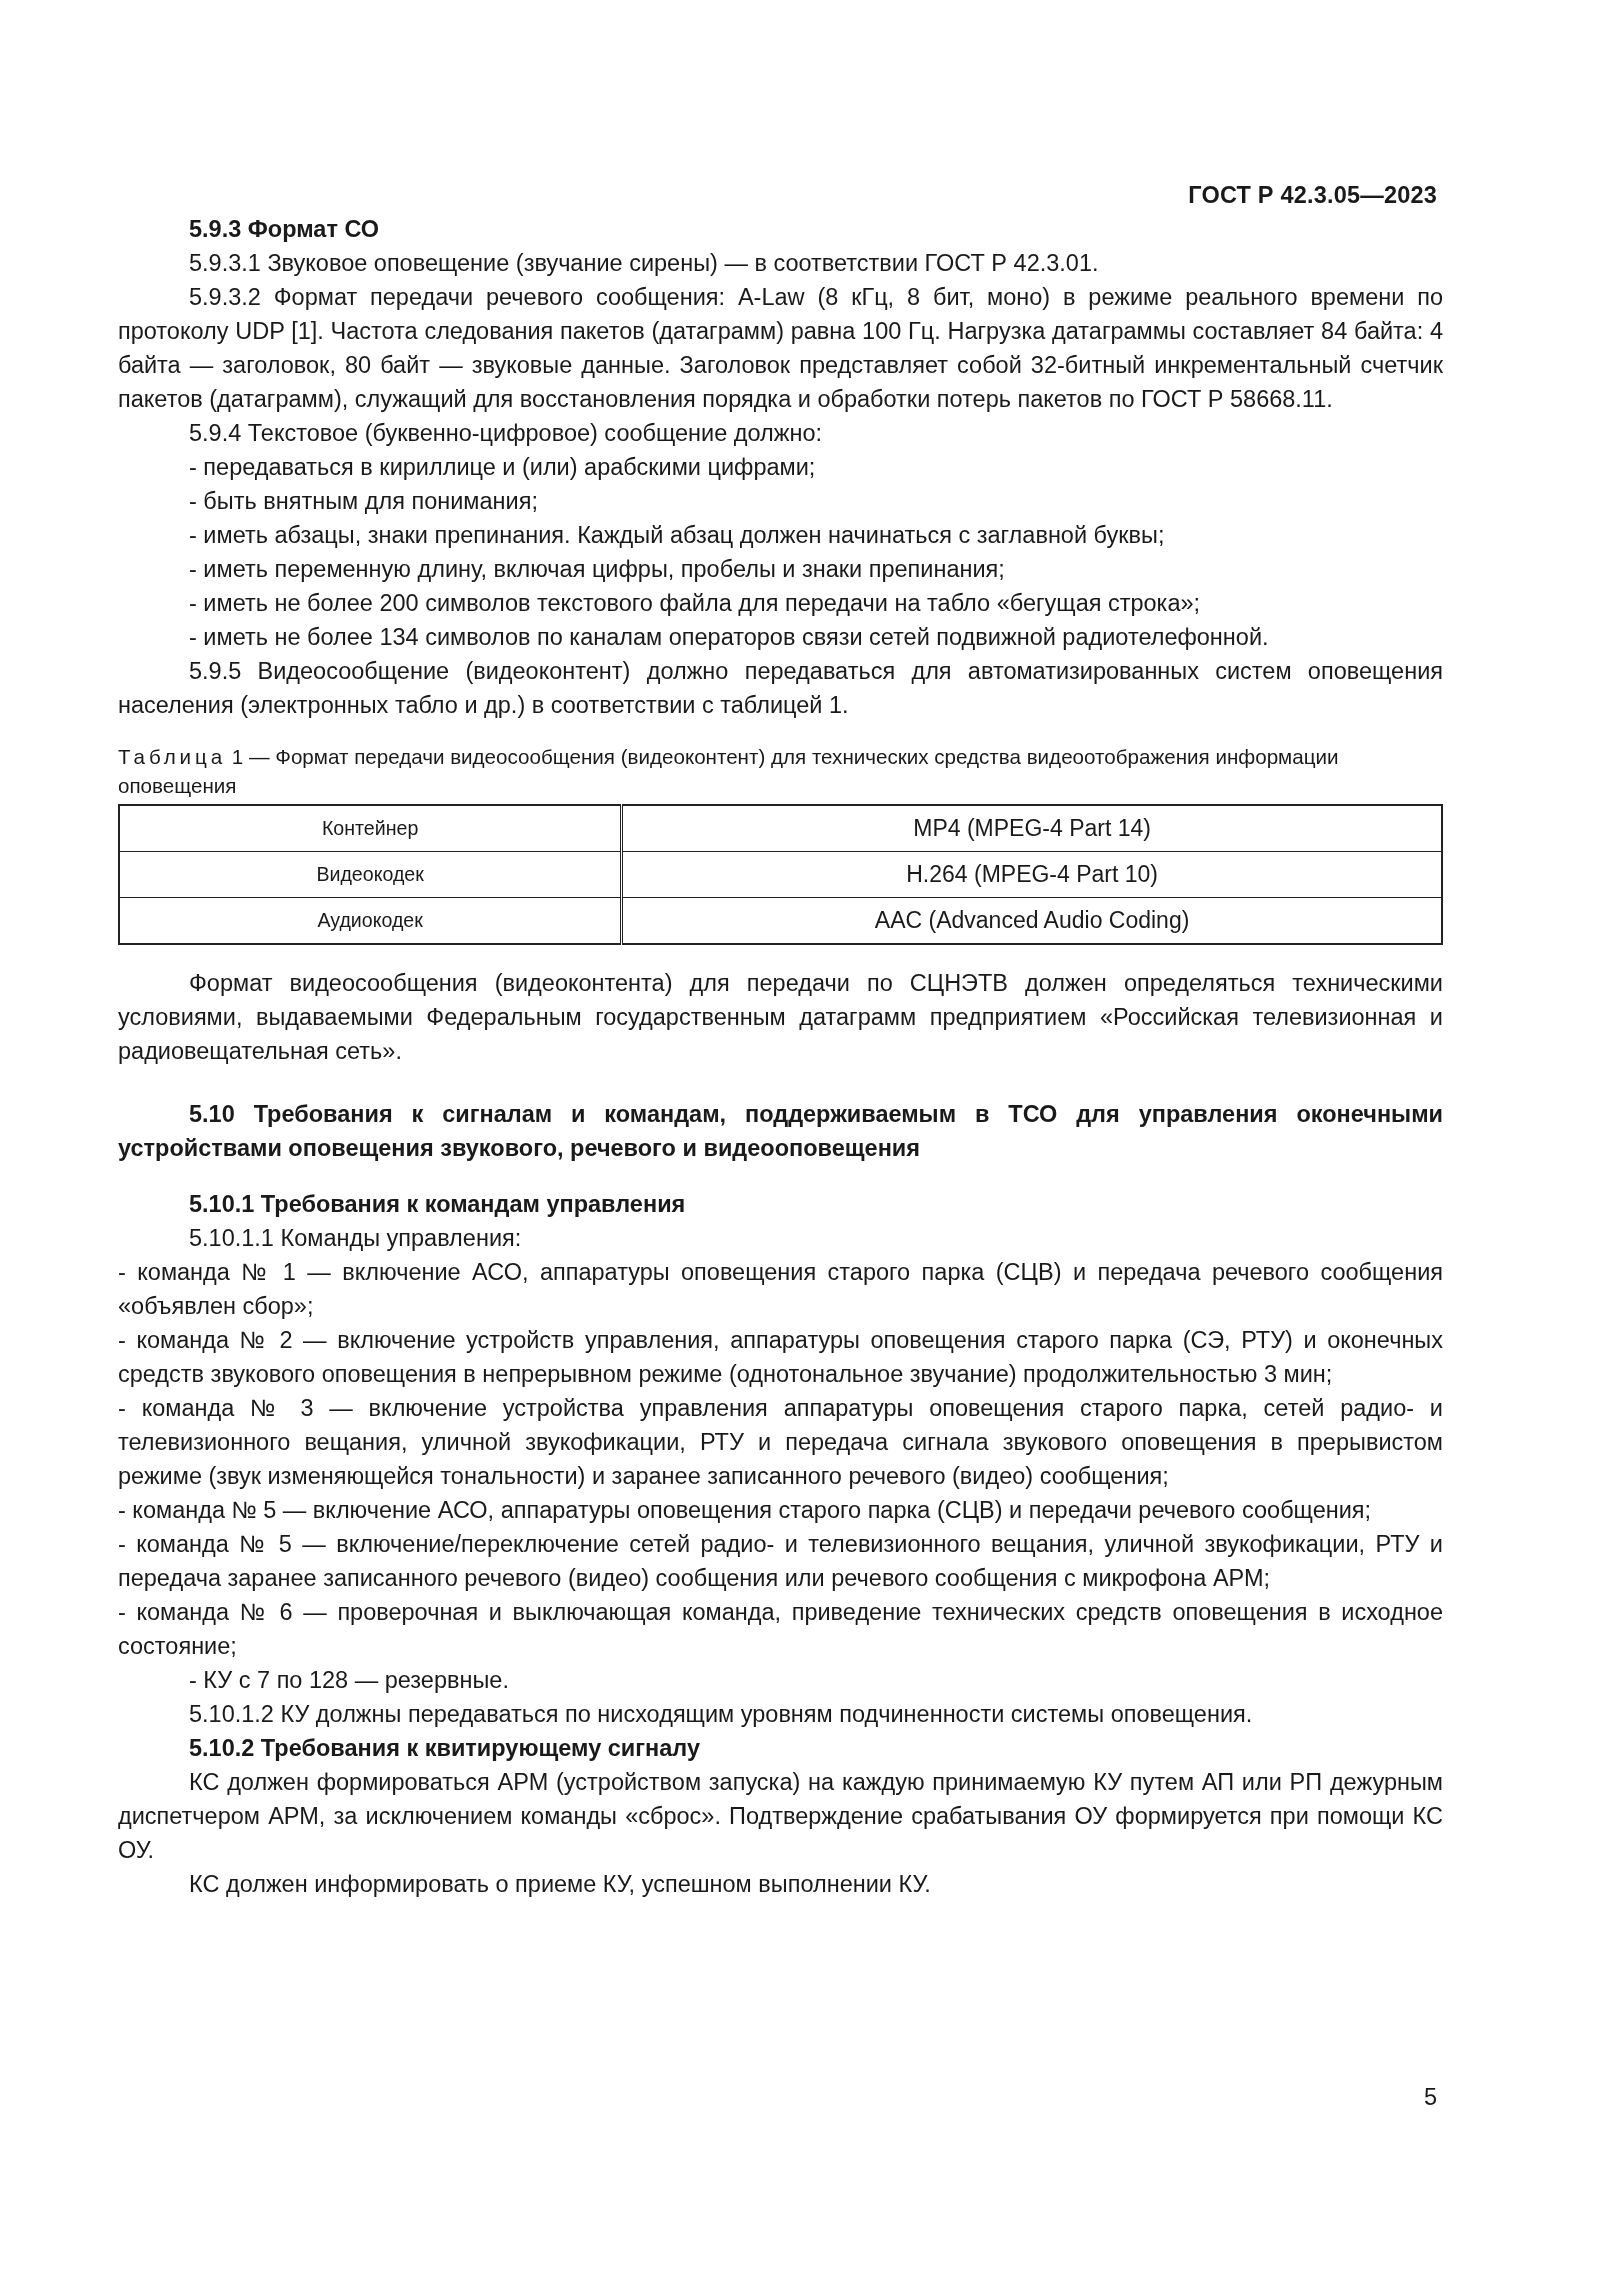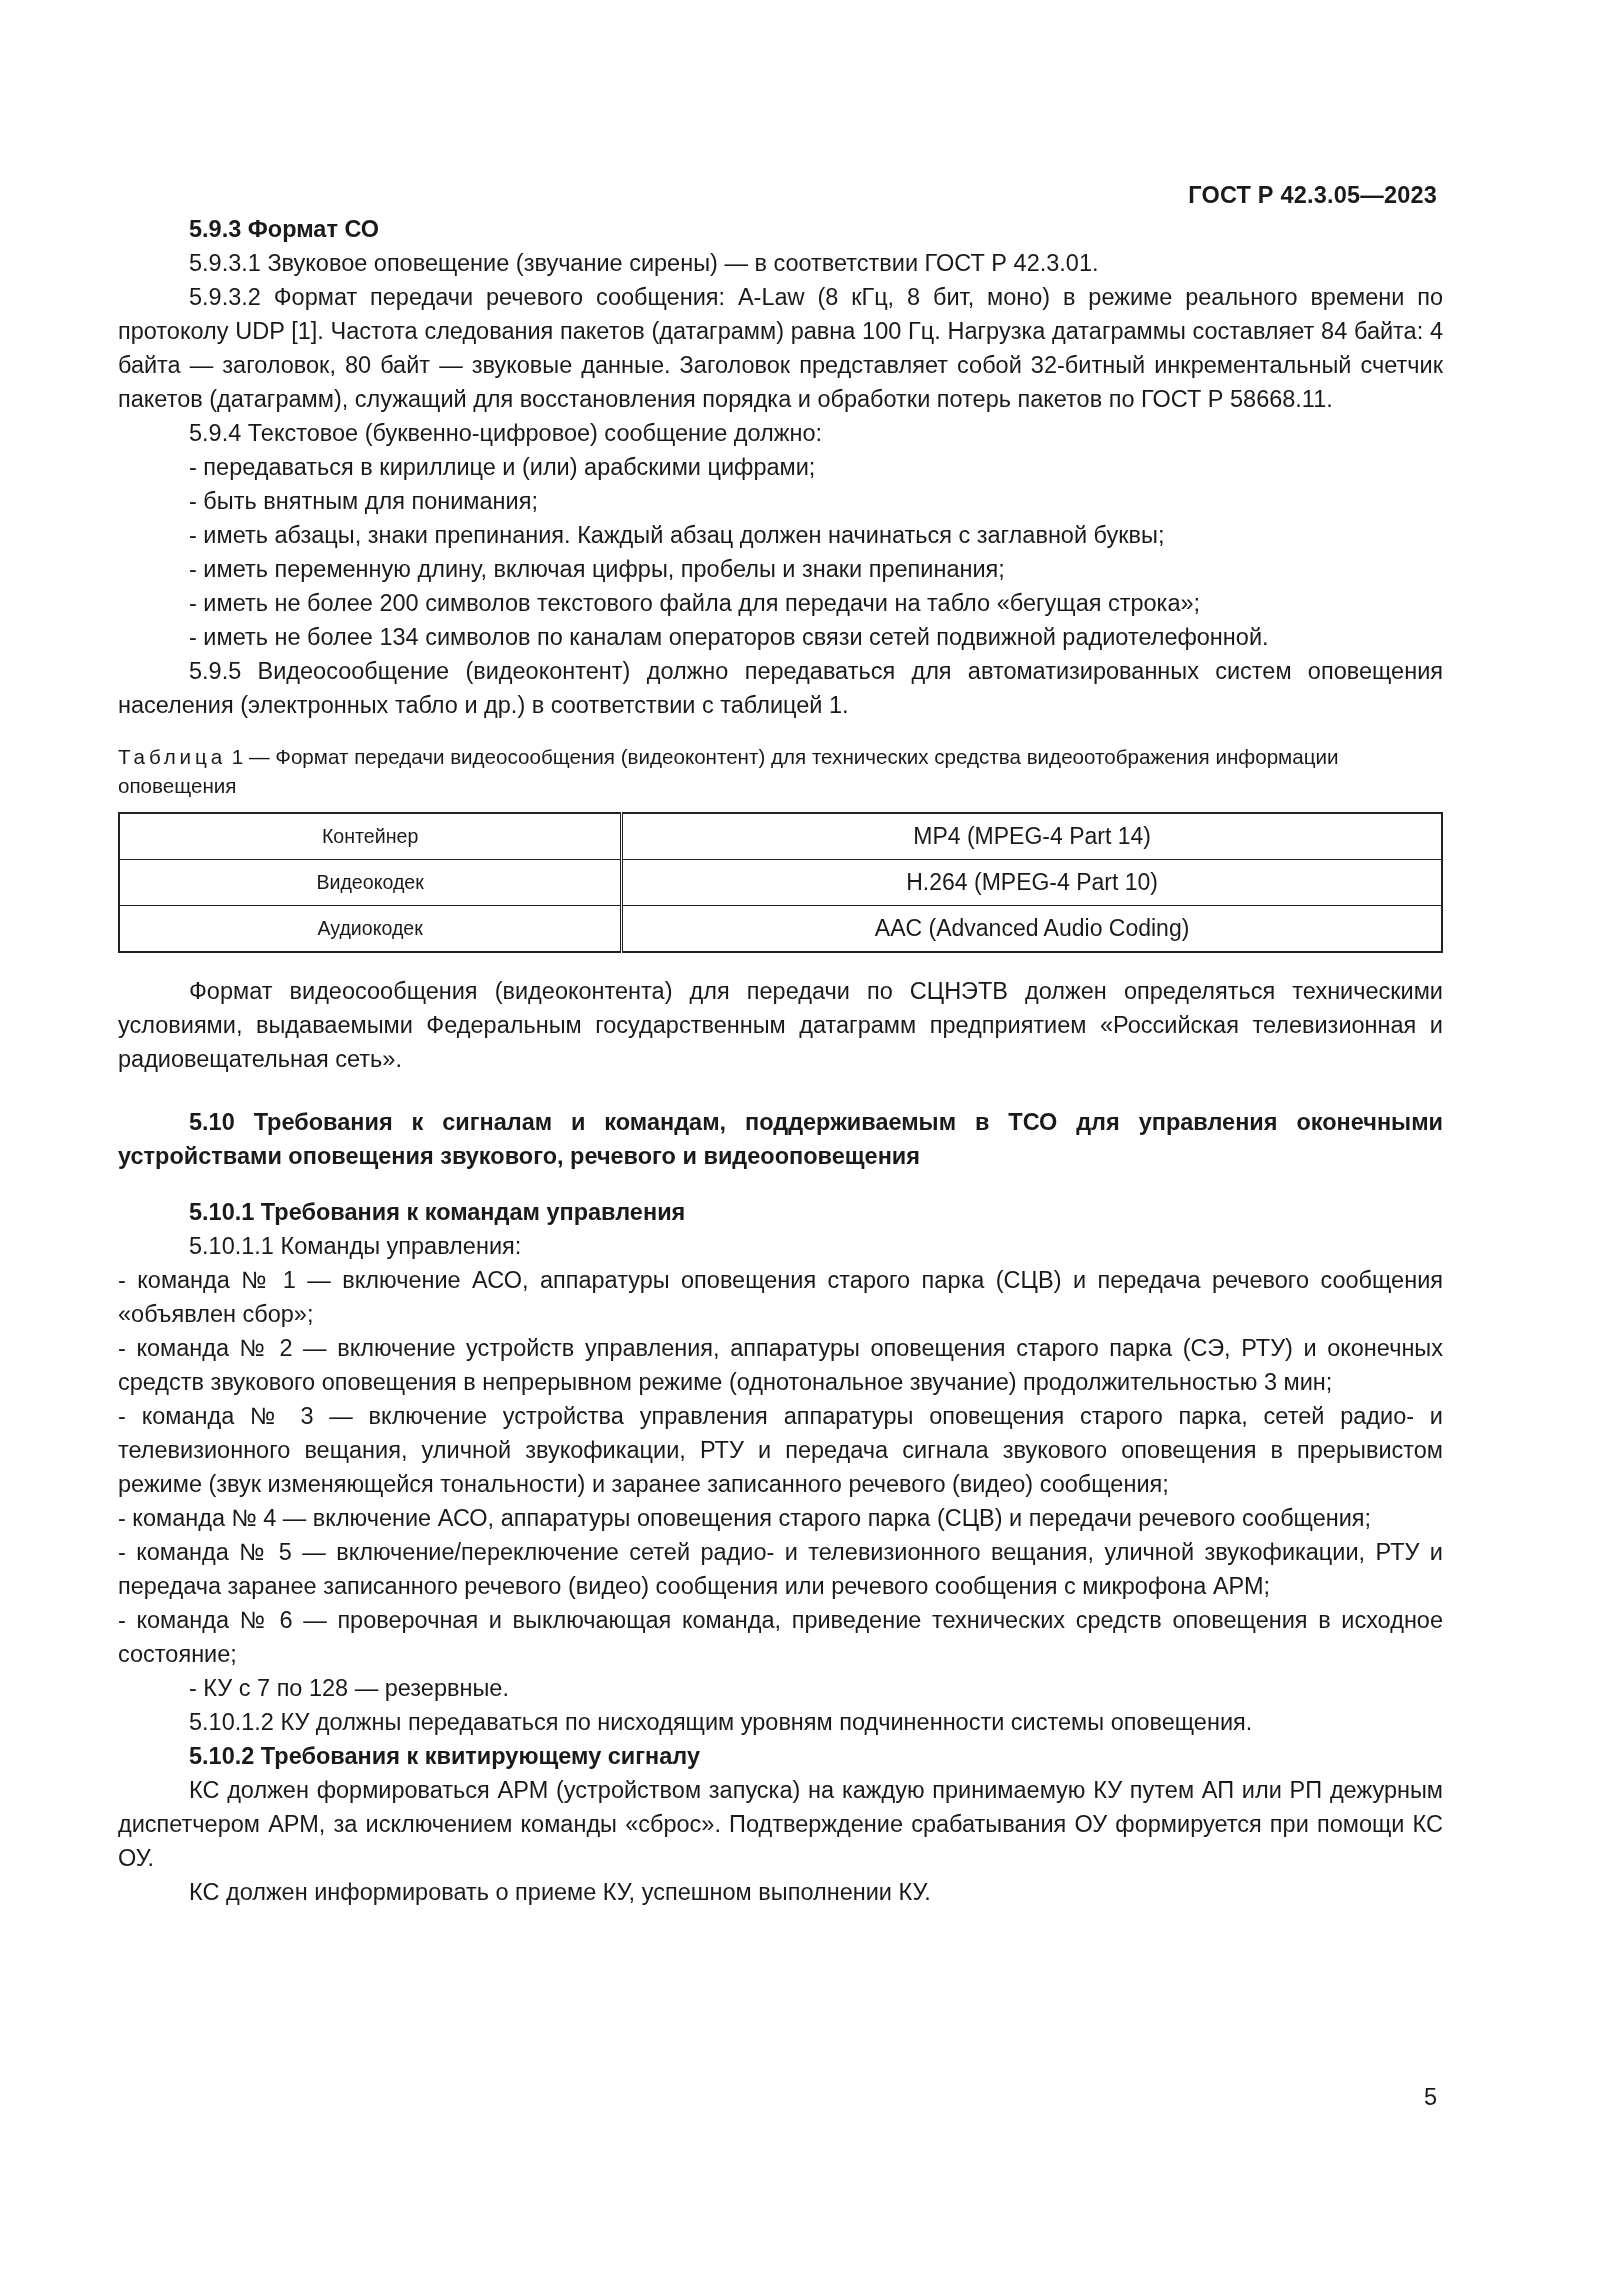--- a/index.html
+++ b/index.html
@@ -18,21 +18,21 @@
   }
   .p { margin: 0; text-align: justify; text-align-last: left; }
   .ind { text-indent: 71px; }
   .h { font-weight: bold; }
   .bullet { margin: 0; padding-left: 71px; text-indent: 0; }
   .table-caption {
     margin-top: 19.6px; font-size: 20.6px; line-height: 29px;
   }
   .spaced { letter-spacing: 3.9px; }
   .doc-table {
-    width: 100%; border-collapse: collapse; margin-top: 12px;
+    width: 100%; border-collapse: collapse; margin-top: 4px;
     border: 2px solid #222;
   }
   .doc-table td {
     height: 45px; text-align: center; vertical-align: middle;
     border: 1.5px solid #222; padding: 0;
   }
   .doc-table td.k { width: 38%; font-size: 19.6px; border-right: 3.9px double #222; }
   .doc-table td.v { font-size: 23px; }
   .gap-lg { height: 29px; }
   .gap-md { height: 21.6px; }
@@ -83,21 +83,21 @@
   <p class="p ind">Формат видеосообщения (видеоконтента) для передачи по СЦНЭТВ должен определяться техническими условиями, выдаваемыми Федеральным государственным датаграмм предприятием «Российская телевизионная и радиовещательная сеть».</p>
 
   <div class="gap-lg"></div>
   <p class="p ind h">5.10 Требования к сигналам и командам, поддерживаемым в ТСО для управления оконечными устройствами оповещения звукового, речевого и видеооповещения</p>
   <div class="gap-md"></div>
   <p class="p ind h">5.10.1 Требования к командам управления</p>
   <p class="p ind">5.10.1.1 Команды управления:</p>
   <p class="p">- команда № 1 — включение АСО, аппаратуры оповещения старого парка (СЦВ) и передача речевого сообщения «объявлен сбор»;</p>
   <p class="p">- команда № 2 — включение устройств управления, аппаратуры оповещения старого парка (СЭ, РТУ) и оконечных средств звукового оповещения в непрерывном режиме (однотональное звучание) продолжительностью 3 мин;</p>
   <p class="p">- команда № 3 — включение устройства управления аппаратуры оповещения старого парка, сетей радио- и телевизионного вещания, уличной звукофикации, РТУ и передача сигнала звукового оповещения в прерывистом режиме (звук изменяющейся тональности) и заранее записанного речевого (видео) сообщения;</p>
-  <p class="p">- команда № 4 — включение АСО, аппаратуры оповещения старого парка (СЦВ) и передачи речевого сообщения;</p>
+  <p class="p">- команда № 5 — включение АСО, аппаратуры оповещения старого парка (СЦВ) и передачи речевого сообщения;</p>
   <p class="p">- команда № 5 — включение/переключение сетей радио- и телевизионного вещания, уличной звукофикации, РТУ и передача заранее записанного речевого (видео) сообщения или речевого сообщения с микрофона АРМ;</p>
   <p class="p">- команда № 6 — проверочная и выключающая команда, приведение технических средств оповещения в исходное состояние;</p>
   <p class="p ind">- КУ с 7 по 128 — резервные.</p>
   <p class="p ind">5.10.1.2 КУ должны передаваться по нисходящим уровням подчиненности системы оповещения.</p>
   <p class="p ind h">5.10.2 Требования к квитирующему сигналу</p>
   <p class="p ind">КС должен формироваться АРМ (устройством запуска) на каждую принимаемую КУ путем АП или РП дежурным диспетчером АРМ, за исключением команды «сброс». Подтверждение срабатывания ОУ формируется при помощи КС ОУ.</p>
   <p class="p ind">КС должен информировать о приеме КУ, успешном выполнении КУ.</p>
 </div>
 
 <div class="page-number">5</div>

